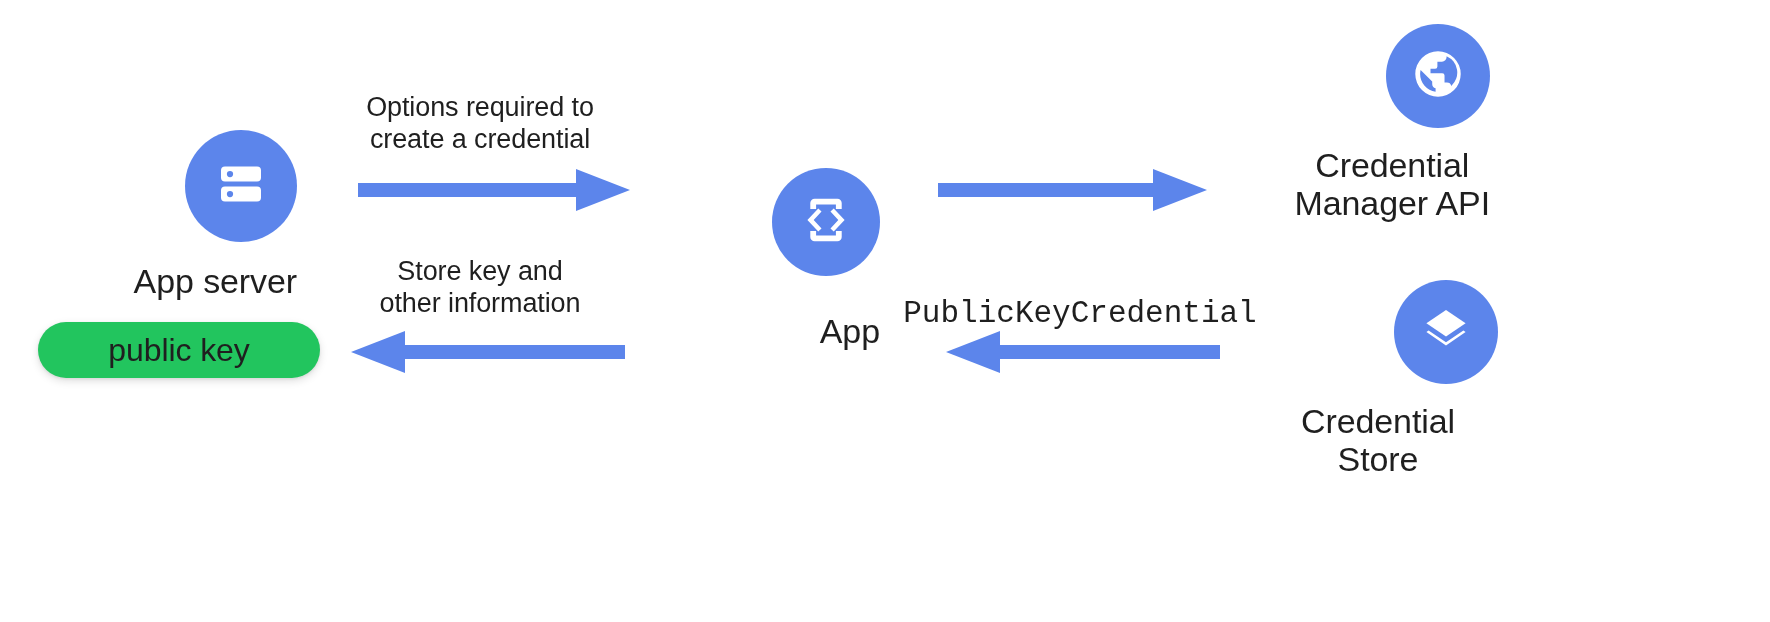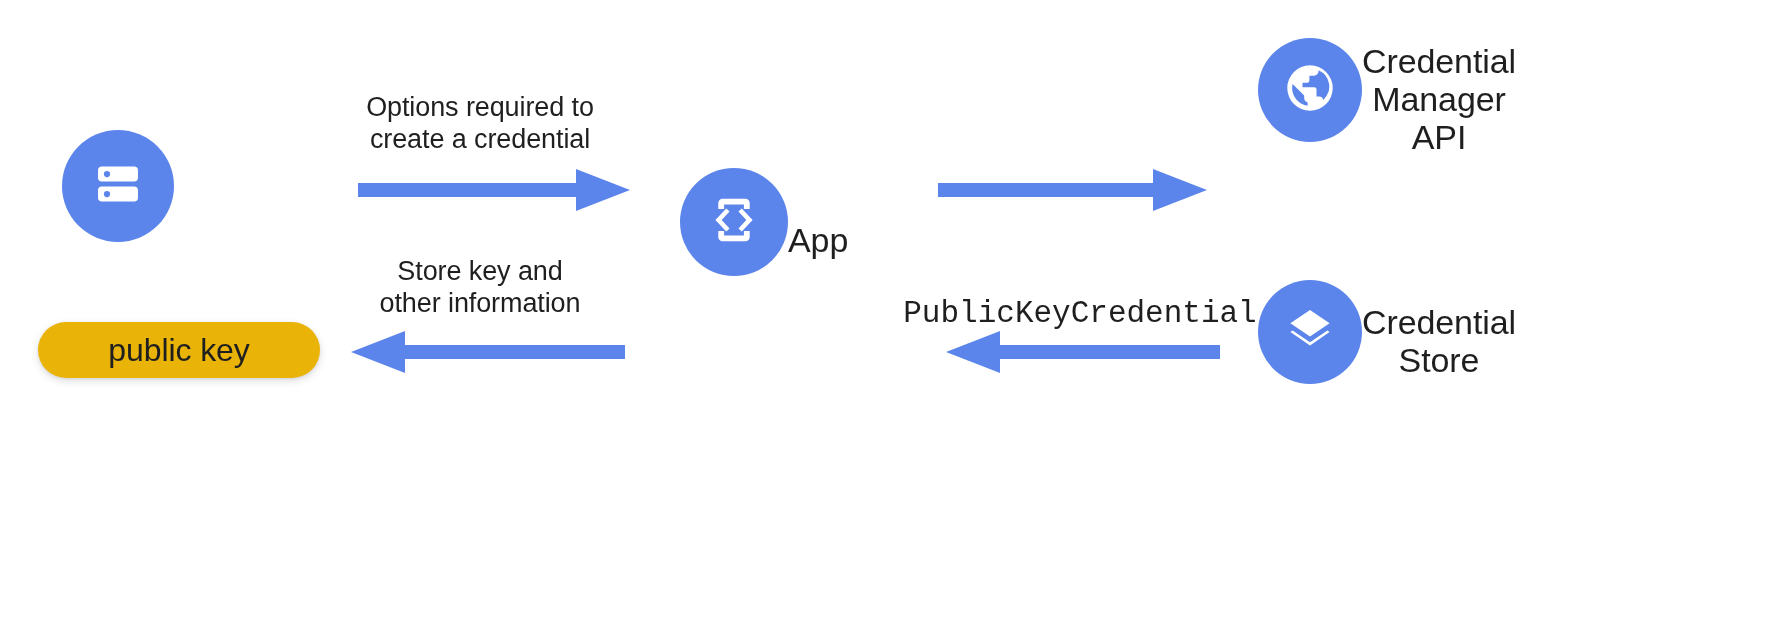--- a/index.html
+++ b/index.html
@@ -17,21 +17,22 @@
     width: 1770px;
     height: 622px;
     background: #ffffff;
     overflow: hidden;
   }
 
   
   .node {
     position: absolute;
     display: flex;
-    align-items: center;
+    flex-direction: column;
+    align-items: flex-end;
   }
   .node-circle {
     border-radius: 50%;
     background: var(--brand, #5C85EB);
     display: flex;
     align-items: center;
     justify-content: center;
     flex: 0 0 auto;
   }
   .node-label {
@@ -42,21 +43,21 @@
     white-space: pre-line;
     letter-spacing: -0.1px;
   }
 
   
   .pill {
     position: absolute;
     display: flex;
     align-items: center;
     justify-content: center;
-    background: #eab308;
+    background: #22c55e;
     border-radius: 999px;
     box-shadow: 0 3px 9px rgba(0,0,0,0.13), 0 1px 3px rgba(0,0,0,0.08);
     color: #1f1f1f;
     font-size: 32px;
     letter-spacing: -0.1px;
   }
 
   
   .arrow {
     position: absolute;
@@ -121,20 +122,21 @@
     <div class="node-circle" style="background: rgb(92, 133, 235);">
       <span>
         <svg width="60" height="60" viewBox="0 0 24 24" aria-hidden="true">
           <rect x="4" y="5" width="16" height="6" rx="1.6" fill="#ffffff"></rect>
           <circle cx="7.6" cy="8" r="1.25" fill="#5C85EB"></circle>
           <rect x="4" y="13" width="16" height="6" rx="1.6" fill="#ffffff"></rect>
           <circle cx="7.6" cy="16" r="1.25" fill="#5C85EB"></circle>
         </svg>
       </span>
     </div>
+    <div class="node-label">App server</div>
   </div>
 
   <div class="pill" id="pill-public-key">
     <span>public key</span>
   </div>
 
   <div class="node" id="node-app">
     <div class="node-circle" style="background: rgb(92, 133, 235);">
       <span>
         <svg width="58" height="58" viewBox="0 0 24 24" aria-hidden="true">

